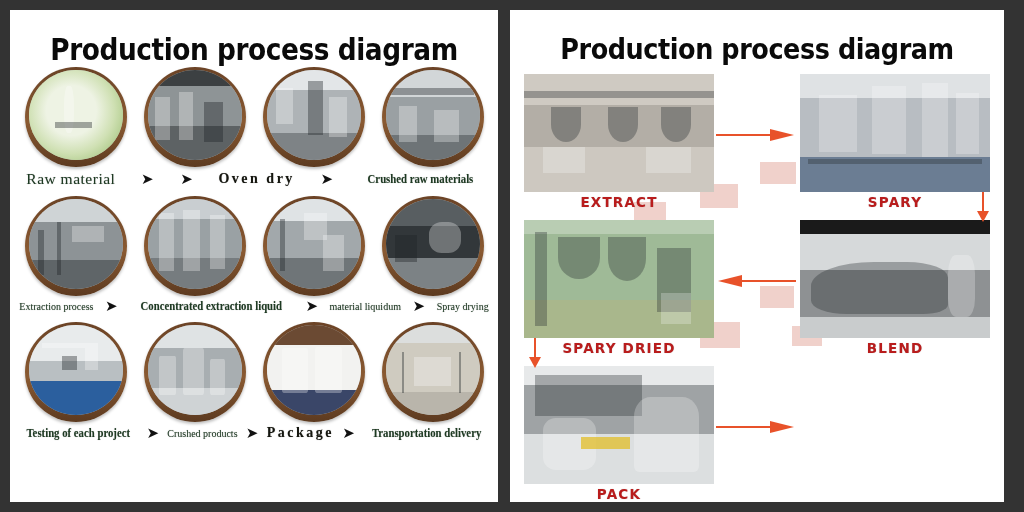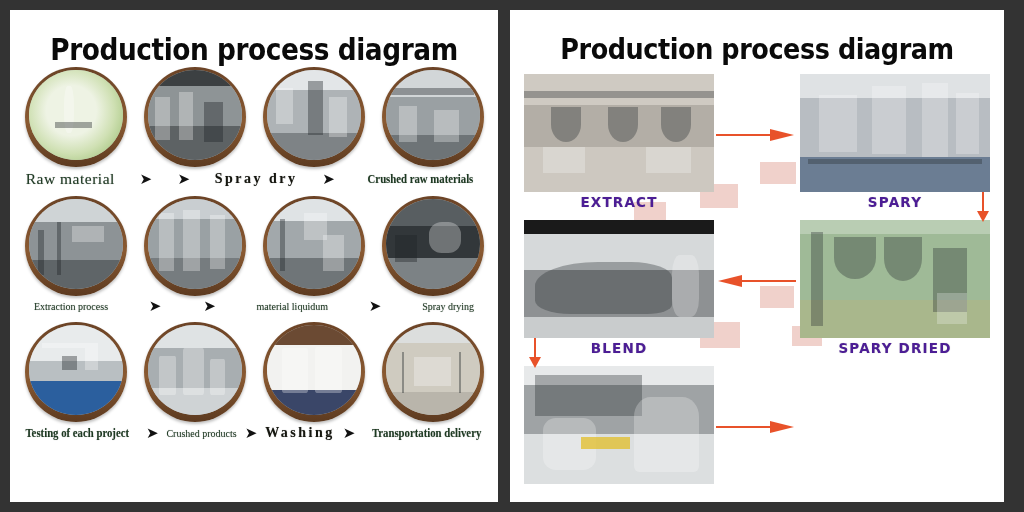--- a/index.html
+++ b/index.html
@@ -65,21 +65,21 @@
   }
   .cell{flex:0 0 auto;display:flex;align-items:center;justify-content:center;}
 
   
   .rgrid{position:relative;margin:8px 14px 0 14px;}
   .rrow{display:flex;justify-content:space-between;align-items:flex-start;position:relative;}
   .rcell{width:190px;position:relative;}
   .rphoto{width:190px;height:118px;background:#9aa0a2;overflow:hidden;position:relative;}
   .rlabel{
     font-family:"DejaVu Sans", sans-serif;
-    font-weight:bold;font-size:13.5px;color:#4c1d95;
+    font-weight:bold;font-size:13.5px;color:#b91c1c;
     text-align:center;letter-spacing:1.2px;margin-top:2px;
     text-shadow:0 0 1px rgba(0,0,0,.25);
   }
   .rarrow{position:absolute;z-index:5;}
   .watermark{position:absolute;background:#edc9c2;opacity:.85;z-index:0;}
 
   
   .ph{position:absolute;inset:0;}
   .ph.extract{background:
       linear-gradient(#cfcac2 0 26%, #b3aea6 26% 62%, #cdc8c0 62% 100%);}
@@ -160,21 +160,21 @@
           </div>
         </div>
       </div>
       <div class="label-row">
         <div class="cell">
           <span class="lbl wide">Raw material</span>
         </div>
         <span class="arrow-tri">➤</span>
         <span class="arrow-tri">➤</span>
         <div class="cell">
-          <span class="lbl space">Spray dry</span>
+          <span class="lbl space">Oven dry</span>
         </div>
         <span class="arrow-tri">➤</span>
         <div class="cell">
           <span class="lbl cond">Crushed raw materials</span>
         </div>
       </div>
     </div>
 
     <div class="row" style="margin-top:8px;">
       <div class="circ-row">
@@ -212,20 +212,23 @@
                 <b style="left:10%;top:40%;width:24%;height:30%"></b>
               </div>
           </div>
         </div>
       </div>
       <div class="label-row">
         <div class="cell">
           <span class="lbl mid">Extraction process</span>
         </div>
         <span class="arrow-tri">➤</span>
+        <div class="cell">
+          <span class="lbl cond">Concentrated extraction liquid</span>
+        </div>
         <span class="arrow-tri">➤</span>
         <div class="cell">
           <span class="lbl mid">material liquidum</span>
         </div>
         <span class="arrow-tri">➤</span>
         <div class="cell">
           <span class="lbl mid">Spray drying</span>
         </div>
       </div>
     </div>
@@ -271,21 +274,21 @@
       <div class="label-row">
         <div class="cell">
           <span class="lbl cond">Testing of each project</span>
         </div>
         <span class="arrow-tri">➤</span>
         <div class="cell">
           <span class="lbl mid">Crushed products</span>
         </div>
         <span class="arrow-tri">➤</span>
         <div class="cell">
-          <span class="lbl space">Washing</span>
+          <span class="lbl space">Package</span>
         </div>
         <span class="arrow-tri">➤</span>
         <div class="cell">
           <span class="lbl cond">Transportation delivery</span>
         </div>
       </div>
     </div>
 
   </div>
 
@@ -334,40 +337,40 @@
 
         <svg class="rarrow" style="left:192px;top:54px;" width="80" height="14" viewBox="0 0 80 14">
           <line x1="0" y1="7" x2="58" y2="7" stroke="#e8522a" stroke-width="2"></line>
           <polygon points="54,1 78,7 54,13" fill="#e8522a"></polygon>
         </svg>
       </div>
 
       <div class="rrow" style="margin-top:10px;">
         <div class="rcell">
           <div class="rphoto">
-            <div class="ph blend">
-              <b style="left:6%;top:36%;width:72%;height:44%;border-radius:46% 30% 18% 26%"></b>
-              <i style="left:78%;top:30%;width:14%;height:52%;border-radius:30%"></i>
-              <i style="left:0;top:0;width:100%;height:12%;background:rgba(20,20,20,.7)"></i>
-            </div>
-          </div>
-          <div class="rlabel">BLEND</div>
-        </div>
-
-        <div class="rcell">
-          <div class="rphoto">
             <div class="ph spray">
               <b style="left:6%;top:10%;width:6%;height:80%"></b>
               <b style="left:18%;top:14%;width:22%;height:36%;border-radius:0 0 50% 50%"></b>
               <b style="left:44%;top:14%;width:20%;height:38%;border-radius:0 0 50% 50%"></b>
               <b style="left:70%;top:24%;width:18%;height:54%"></b>
               <i style="left:72%;top:62%;width:16%;height:26%"></i>
             </div>
           </div>
           <div class="rlabel">SPARY DRIED</div>
+        </div>
+
+        <div class="rcell">
+          <div class="rphoto">
+            <div class="ph blend">
+              <b style="left:6%;top:36%;width:72%;height:44%;border-radius:46% 30% 18% 26%"></b>
+              <i style="left:78%;top:30%;width:14%;height:52%;border-radius:30%"></i>
+              <i style="left:0;top:0;width:100%;height:12%;background:rgba(20,20,20,.7)"></i>
+            </div>
+          </div>
+          <div class="rlabel">BLEND</div>
         </div>
 
         <svg class="rarrow" style="left:452px;top:-28px;" width="14" height="30" viewBox="0 0 14 30">
           <line x1="7" y1="0" x2="7" y2="22" stroke="#e8522a" stroke-width="2"></line>
           <polygon points="1,19 7,30 13,19" fill="#e8522a"></polygon>
         </svg>
 
         <svg class="rarrow" style="left:192px;top:54px;" width="80" height="14" viewBox="0 0 80 14">
           <line x1="22" y1="7" x2="80" y2="7" stroke="#e8522a" stroke-width="2"></line>
           <polygon points="26,1 2,7 26,13" fill="#e8522a"></polygon>
@@ -377,20 +380,21 @@
       <div class="rrow" style="margin-top:10px;">
         <div class="rcell">
           <div class="rphoto">
             <div class="ph pack">
               <b style="left:6%;top:8%;width:56%;height:34%"></b>
               <i style="left:10%;top:44%;width:28%;height:44%;border-radius:24%"></i>
               <i style="left:58%;top:26%;width:34%;height:64%;border-radius:26% 26% 8% 8%"></i>
               <b style="left:30%;top:60%;width:26%;height:10%;background:rgba(225,190,40,.75)"></b>
             </div>
           </div>
+          <div class="rlabel">PACK</div>
         </div>
 
 
         <svg class="rarrow" style="left:4px;top:-28px;" width="14" height="30" viewBox="0 0 14 30">
           <line x1="7" y1="0" x2="7" y2="22" stroke="#e8522a" stroke-width="2"></line>
           <polygon points="1,19 7,30 13,19" fill="#e8522a"></polygon>
         </svg>
 
         <svg class="rarrow" style="left:192px;top:54px;" width="80" height="14" viewBox="0 0 80 14">
           <line x1="0" y1="7" x2="58" y2="7" stroke="#e8522a" stroke-width="2"></line>

